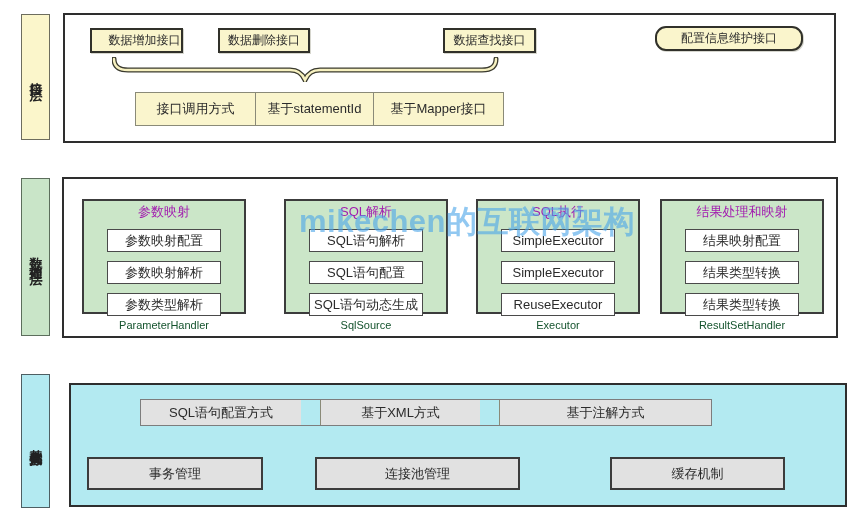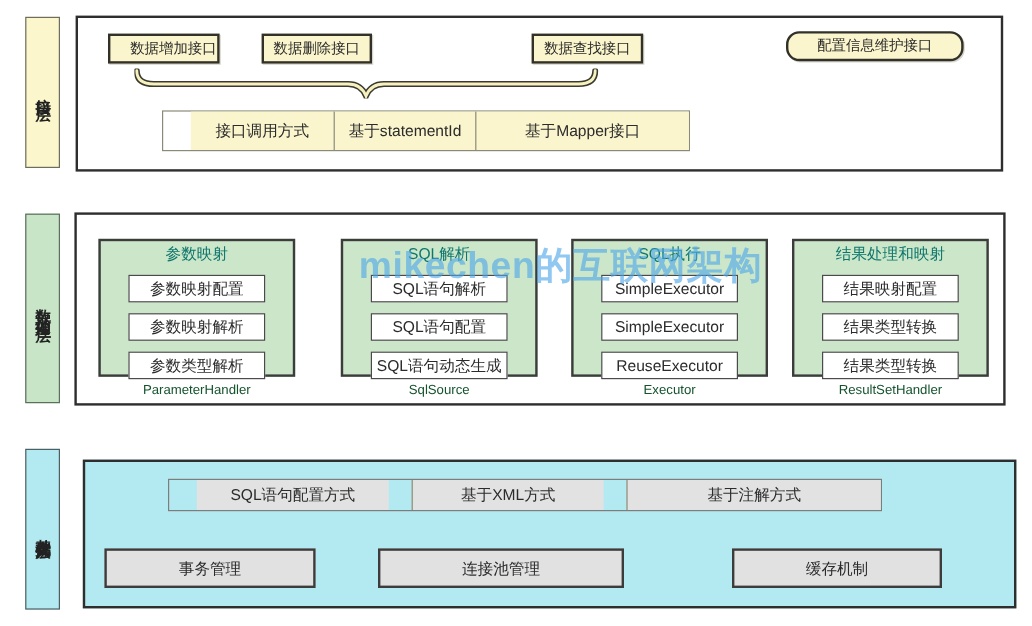--- a/index.html
+++ b/index.html
@@ -24,36 +24,36 @@
   .panel-cyan{background:#b3eaf1;}
 
   
   .ybox{
     position:absolute;height:25px;background:#faf5cc;border:2px solid #31312a;
     display:flex;align-items:center;justify-content:center;
     font-size:12px;box-shadow:1px 1px 0 rgba(90,90,60,.25);
   }
 
   
-  .strip{position:absolute;display:flex;border:1px solid #8a8a78;padding-left:23px;}
+  .strip{position:absolute;display:flex;border:1px solid #8a8a78;}
   .strip .cell{
     display:flex;align-items:center;justify-content:center;
     font-size:13px;background:#faf5cd;
   }
   .strip .cell + .cell{border-left:1px solid #8a8a78;}
   .strip-gray .cell{background:#e2e2e2;border-color:#7d7d7d;}
   .strip-gray{border-color:#7d7d7d;}
 
   
   .group{position:absolute;width:164px;top:20px;}
   .group-box{
     width:164px;height:115px;background:#cbe6c8;border:2px solid #3c3c3c;
     display:flex;flex-direction:column;align-items:center;gap:9px;padding-top:3px;
   }
-  .group-title{font-size:13px;line-height:16px;color:#0f766e;text-align:center;}
+  .group-title{font-size:13px;line-height:16px;color:#a21caf;text-align:center;}
   .item{
     width:114px;height:23px;background:#ffffff;border:1.5px solid #4a4a4a;
     display:flex;align-items:center;justify-content:center;font-size:13px;flex:0 0 auto;
   }
   .handler-label{
     margin-top:5px;text-align:center;font-size:11px;color:#14532d;width:164px;
   }
 
   
   .gbox{
@@ -85,21 +85,21 @@
     <div class="ybox" style="left:590px;top:11px;width:148px;border-radius:11px;">配置信息维护接口</div>
 
     <svg class="brace" width="387" height="25" viewBox="0 0 387 25">
       <path d="M 2 2 Q 2 13 16 13 L 178 13 Q 189 13 193 23 Q 197 13 208 13 L 370 13 Q 384 13 384 2" fill="none" stroke="#3a3a2e" stroke-width="5" stroke-linecap="round"></path>
       <path d="M 2 2 Q 2 13 16 13 L 178 13 Q 189 13 193 23 Q 197 13 208 13 L 370 13 Q 384 13 384 2" fill="none" stroke="#f7f1c0" stroke-width="2.4" stroke-linecap="round"></path>
     </svg>
 
     <div class="strip" style="left:70px;top:77px;height:34px;">
       <div class="cell" style="width:119px;">接口调用方式</div>
       <div class="cell" style="width:118px;">基于statementId</div>
-      <div class="cell" style="width:178px;">基于Mapper接口</div>
+      <div class="cell" style="width:130px;">基于Mapper接口</div>
     </div>
   </div>
 
   <div class="side-label side-green" style="top:178px;height:158px;">数据处理层</div>
 
   <div class="panel" style="left:62px;top:177px;width:776px;height:161px;">
 
     <div class="group" style="left:18px;">
       <div class="group-box">
         <div class="group-title">参数映射</div>

